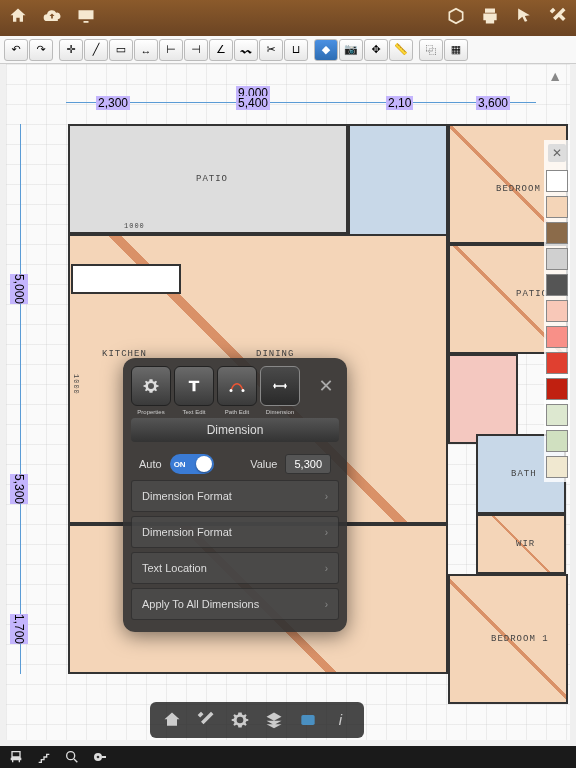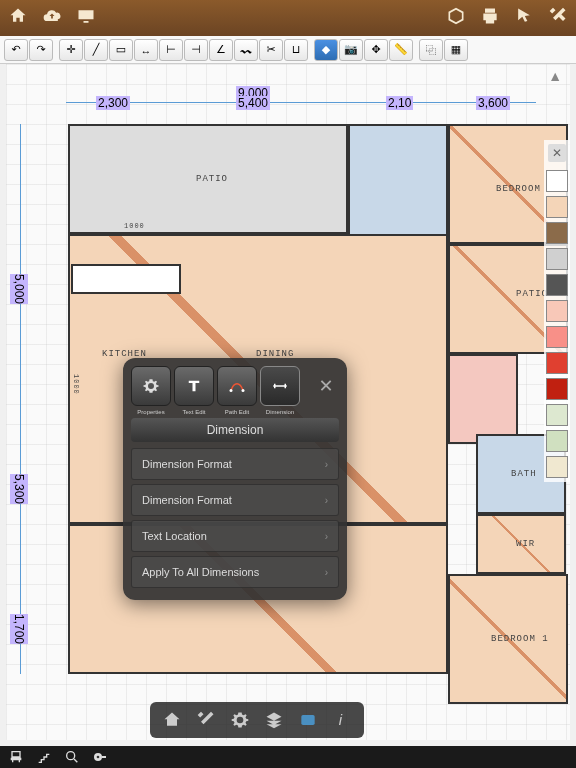--- a/index.html
+++ b/index.html
@@ -226,20 +226,29 @@
     </div>
     <div class="popup-tab active">
       <svg viewBox="0 0 24 24">
           <path d="M3 12h18M5 9v6M19 9v6" stroke="#fff" stroke-width="2" fill="none"></path>
         </svg>
       <span class="popup-tab-label">Dimension</span>
     </div>
     <div class="popup-close">✕</div>
   </div>
   <div class="popup-title">Dimension</div>
+  <div class="popup-row">
+    <span>Auto</span>
+    <div class="toggle">
+      <span>ON</span>
+      <div class="toggle-knob"></div>
+    </div>
+    <span style="margin-left:auto">Value</span>
+    <div class="value-box">5,300</div>
+  </div>
   <div class="popup-item">
       <span>Dimension Format</span>
       <span class="chev">›</span>
     </div>
   <div class="popup-item">
       <span>Dimension Format</span>
       <span class="chev">›</span>
     </div>
   <div class="popup-item">
       <span>Text Location</span>

